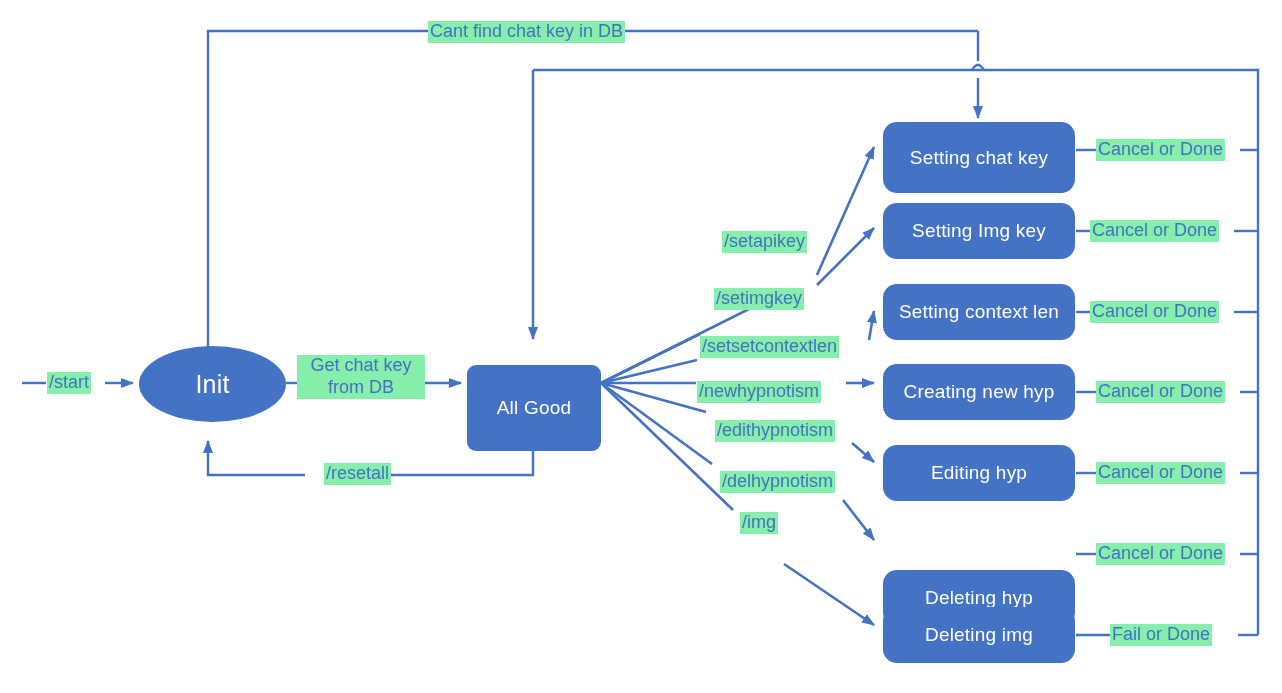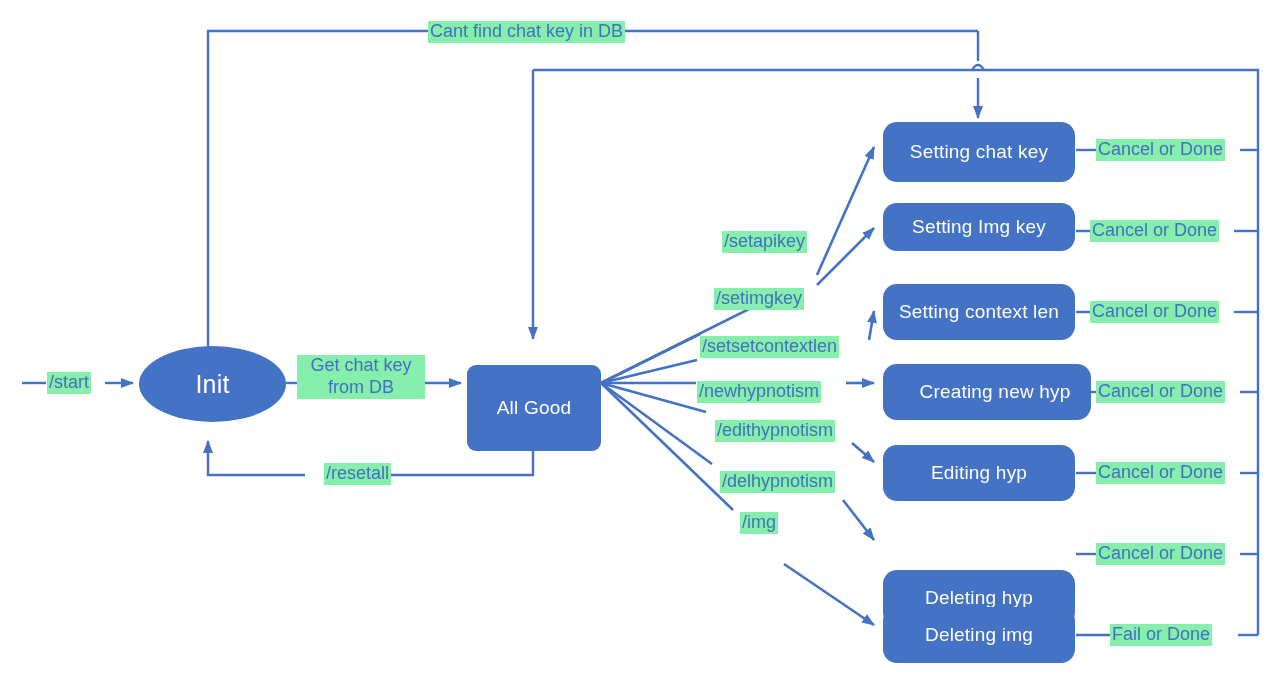--- a/index.html
+++ b/index.html
@@ -104,27 +104,27 @@
 
       <line x1="1076" y1="635" x2="1110" y2="635" stroke="#4472C4" stroke-width="2.4"></line>
       <line x1="1238" y1="635" x2="1258" y2="635" stroke="#4472C4" stroke-width="2.4"></line>
     </g>
   </svg>
 
   <div class="node ellipse" style="left:139px;top:346px;width:147px;height:76px;">Init</div>
 
   <div class="node rect" style="left:467px;top:345px;width:134px;height:86px;margin-top:20px;">All Good</div>
 
-  <div class="node pill" style="left:883px;top:122px;width:192px;height:60px;">Setting chat key</div>
+  <div class="node pill" style="left:883px;top:122px;width:192px;height:71px;">Setting chat key</div>
 
-  <div class="node pill" style="left:883px;top:203px;width:192px;height:48px;">Setting Img key</div>
+  <div class="node pill" style="left:883px;top:203px;width:192px;height:56px;">Setting Img key</div>
 
   <div class="node pill" style="left:883px;top:284px;width:192px;height:56px;">Setting context len</div>
 
-  <div class="node pill" style="left:883px;top:364px;width:192px;height:56px;padding-left:16px;">Creating new hyp</div>
+  <div class="node pill" style="left:883px;top:364px;width:192px;height:56px;">Creating new hyp</div>
 
   <div class="node pill" style="left:883px;top:445px;width:192px;height:56px;">Editing  hyp</div>
 
   <div class="node pill" style="left:883px;top:526px;width:192px;height:56px;margin-top:44px;">Deleting hyp</div>
 
   <div class="node pill" style="left:883px;top:607px;width:192px;height:56px;">Deleting img</div>
 
   <div class="edge-label" style="left:47px;top:372px;">/start</div>
 
   <div class="edge-label two" style="left:297px;top:355px;width:124px;">

